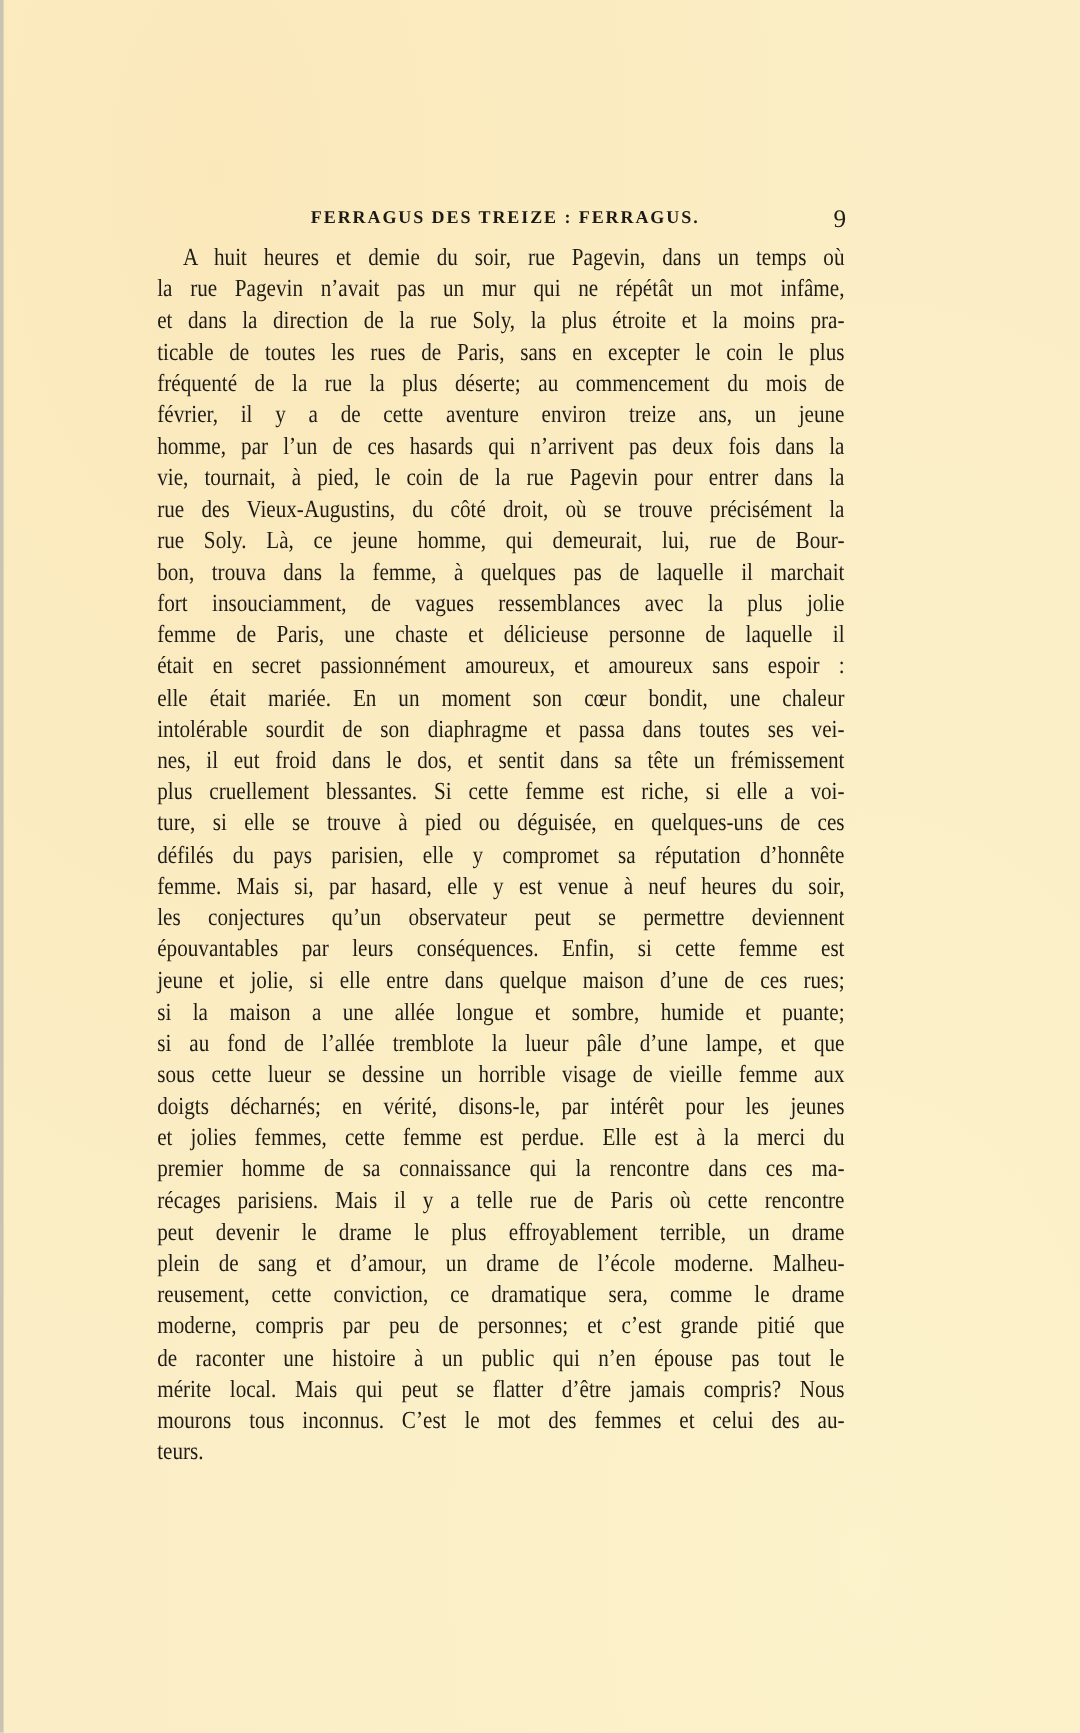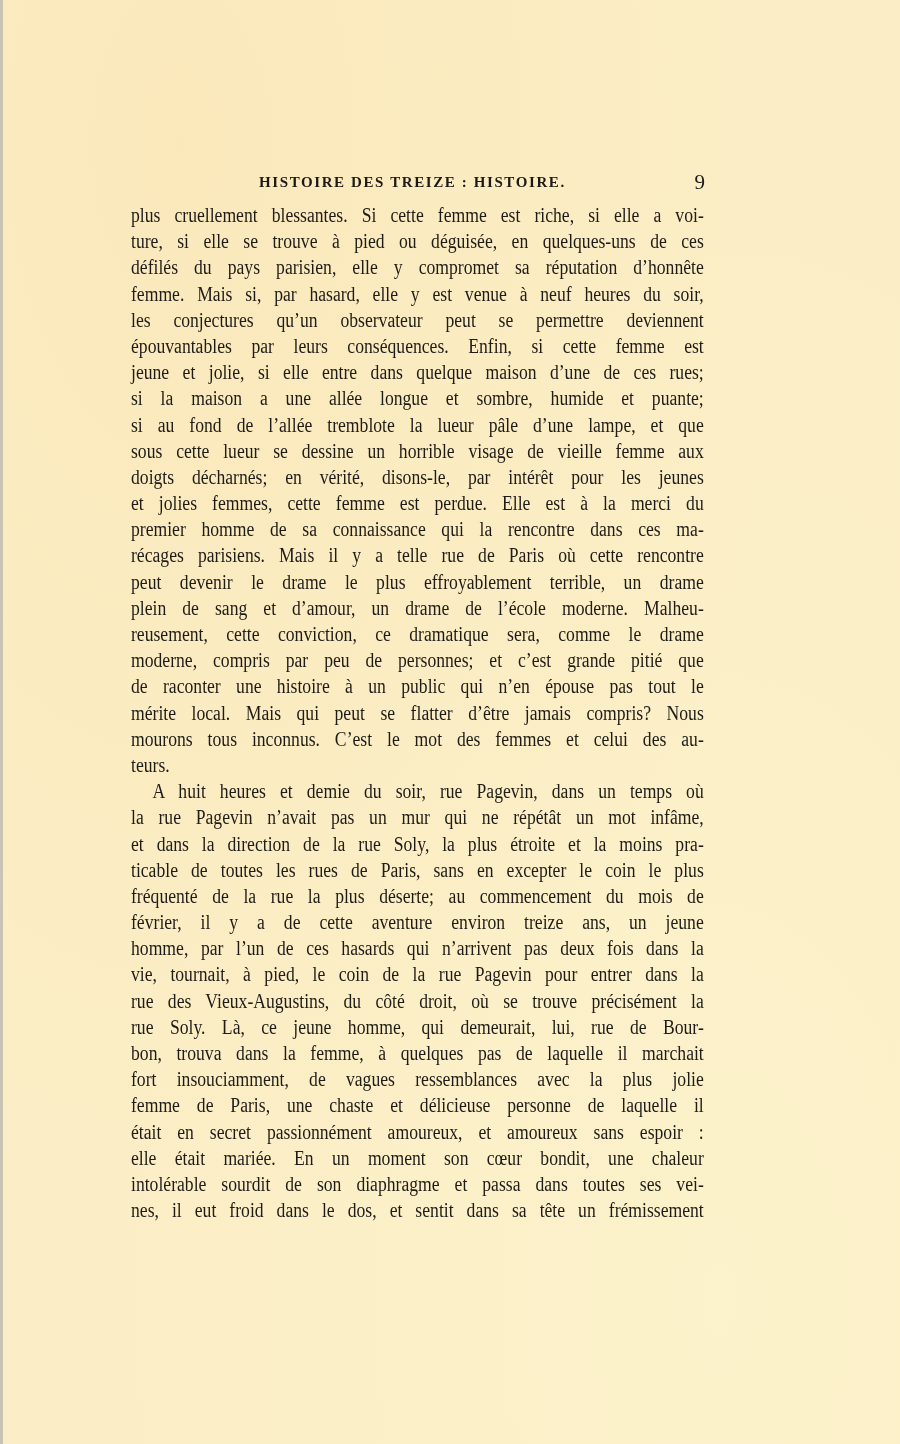--- a/index.html
+++ b/index.html
@@ -82,25 +82,44 @@
       width: 641px;
     }
   </style>
 </head>
 <body>
 
 <div class="page">
   <div class="left-edge"></div>
 
   <div class="running-head">
-    <span class="running-title">HISTOIRE DES TREIZE : HISTOIRE.</span>
+    <span class="running-title">FERRAGUS DES TREIZE : FERRAGUS.</span>
     <span class="folio">9</span>
   </div>
 
   <div class="text-block">
+    <div>
+      <span class="line indent">A huit heures et demie du soir, rue Pagevin, dans un temps où</span>
+      <span class="line">la rue Pagevin n’avait pas un mur qui ne répétât un mot infâme,</span>
+      <span class="line">et dans la direction de la rue Soly, la plus étroite et la moins pra-</span>
+      <span class="line">ticable de toutes les rues de Paris, sans en excepter le coin le plus</span>
+      <span class="line">fréquenté de la rue la plus déserte; au commencement du mois de</span>
+      <span class="line">février, il y a de cette aventure environ treize ans, un jeune</span>
+      <span class="line">homme, par l’un de ces hasards qui n’arrivent pas deux fois dans la</span>
+      <span class="line">vie, tournait, à pied, le coin de la rue Pagevin pour entrer dans la</span>
+      <span class="line">rue des Vieux-Augustins, du côté droit, où se trouve précisément la</span>
+      <span class="line">rue Soly. Là, ce jeune homme, qui demeurait, lui, rue de Bour-</span>
+      <span class="line">bon, trouva dans la femme, à quelques pas de laquelle il marchait</span>
+      <span class="line">fort insouciamment, de vagues ressemblances avec la plus jolie</span>
+      <span class="line">femme de Paris, une chaste et délicieuse personne de laquelle il</span>
+      <span class="line">était en secret passionnément amoureux, et amoureux sans espoir :</span>
+      <span class="line">elle était mariée. En un moment son cœur bondit, une chaleur</span>
+      <span class="line">intolérable sourdit de son diaphragme et passa dans toutes ses vei-</span>
+      <span class="line">nes, il eut froid dans le dos, et sentit dans sa tête un frémissement</span>
+    </div>
     <div>
       <span class="line">plus cruellement blessantes. Si cette femme est riche, si elle a voi-</span>
       <span class="line">ture, si elle se trouve à pied ou déguisée, en quelques-uns de ces</span>
       <span class="line">défilés du pays parisien, elle y compromet sa réputation d’honnête</span>
       <span class="line">femme. Mais si, par hasard, elle y est venue à neuf heures du soir,</span>
       <span class="line">les conjectures qu’un observateur peut se permettre deviennent</span>
       <span class="line">épouvantables par leurs conséquences. Enfin, si cette femme est</span>
       <span class="line">jeune et jolie, si elle entre dans quelque maison d’une de ces rues;</span>
       <span class="line">si la maison a une allée longue et sombre, humide et puante;</span>
       <span class="line">si au fond de l’allée tremblote la lueur pâle d’une lampe, et que</span>
@@ -111,33 +130,14 @@
       <span class="line">récages parisiens. Mais il y a telle rue de Paris où cette rencontre</span>
       <span class="line">peut devenir le drame le plus effroyablement terrible, un drame</span>
       <span class="line">plein de sang et d’amour, un drame de l’école moderne. Malheu-</span>
       <span class="line">reusement, cette conviction, ce dramatique sera, comme le drame</span>
       <span class="line">moderne, compris par peu de personnes; et c’est grande pitié que</span>
       <span class="line">de raconter une histoire à un public qui n’en épouse pas tout le</span>
       <span class="line">mérite local. Mais qui peut se flatter d’être jamais compris? Nous</span>
       <span class="line">mourons tous inconnus. C’est le mot des femmes et celui des au-</span>
       <span class="line last">teurs.</span>
     </div>
-    <div>
-      <span class="line indent">A huit heures et demie du soir, rue Pagevin, dans un temps où</span>
-      <span class="line">la rue Pagevin n’avait pas un mur qui ne répétât un mot infâme,</span>
-      <span class="line">et dans la direction de la rue Soly, la plus étroite et la moins pra-</span>
-      <span class="line">ticable de toutes les rues de Paris, sans en excepter le coin le plus</span>
-      <span class="line">fréquenté de la rue la plus déserte; au commencement du mois de</span>
-      <span class="line">février, il y a de cette aventure environ treize ans, un jeune</span>
-      <span class="line">homme, par l’un de ces hasards qui n’arrivent pas deux fois dans la</span>
-      <span class="line">vie, tournait, à pied, le coin de la rue Pagevin pour entrer dans la</span>
-      <span class="line">rue des Vieux-Augustins, du côté droit, où se trouve précisément la</span>
-      <span class="line">rue Soly. Là, ce jeune homme, qui demeurait, lui, rue de Bour-</span>
-      <span class="line">bon, trouva dans la femme, à quelques pas de laquelle il marchait</span>
-      <span class="line">fort insouciamment, de vagues ressemblances avec la plus jolie</span>
-      <span class="line">femme de Paris, une chaste et délicieuse personne de laquelle il</span>
-      <span class="line">était en secret passionnément amoureux, et amoureux sans espoir :</span>
-      <span class="line">elle était mariée. En un moment son cœur bondit, une chaleur</span>
-      <span class="line">intolérable sourdit de son diaphragme et passa dans toutes ses vei-</span>
-      <span class="line">nes, il eut froid dans le dos, et sentit dans sa tête un frémissement</span>
-    </div>
   </div>
 </div>
 
 </body></html>

